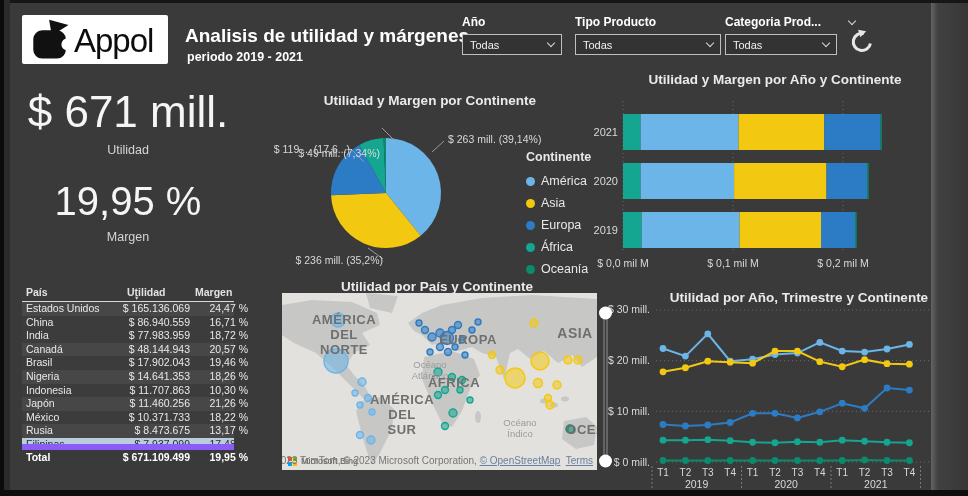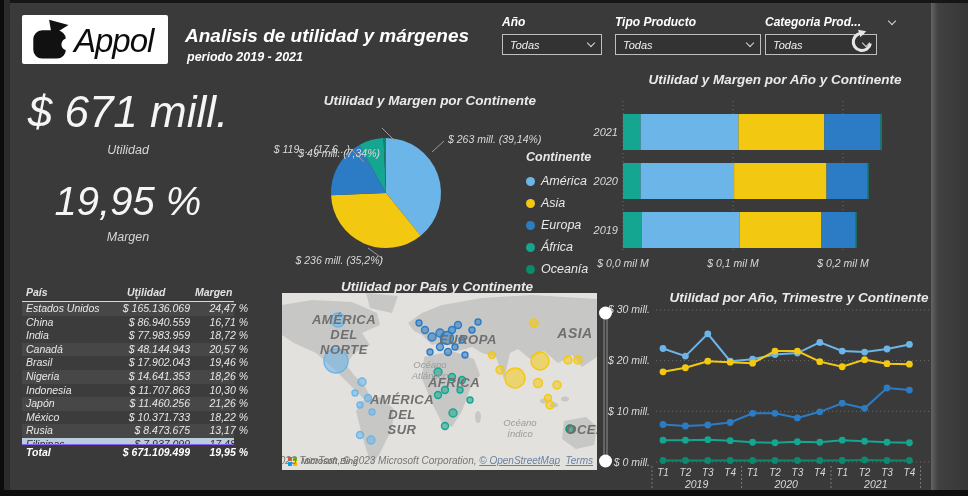--- a/index.html
+++ b/index.html
@@ -1,37 +1,37 @@
 <!DOCTYPE html>
 <html><head>
 <meta charset="utf-8">
 <style>
   * { margin:0; padding:0; box-sizing:border-box; }
   html,body { width:968px; height:496px; background:#1a1a1a; font-family:"Liberation Sans", sans-serif; overflow:hidden; }
-  #screen { position:relative; width:968px; height:496px; background:#bef264;font-style:italic; }
+  #screen { position:relative; width:968px; height:496px; background:#bef264; }
 
   
   .strip { position:absolute; }
   #strip-top { left:0; top:0; width:968px; height:3px; background:#161616; }
   #strip-left-outer { left:0; top:0; width:4px; height:496px; background:#0b0b0b; }
   #strip-left-inner { left:4px; top:0; width:6px; height:496px; background:#2b2b2b; }
   #strip-bottom { left:0; top:490px; width:968px; height:6px; background:#0e0e0e; }
   #right-margin { left:931px; top:3px; width:37px; height:487px;
     background:linear-gradient(90deg,#646464 0,#414141 7px,#373737 100%); }
 
   #canvas { position:absolute; left:10px; top:3px; width:921px; height:487px; background:#3a3a3a; }
 
   
   #logo { position:absolute; left:12px; top:12px; width:146px; height:49px; background:#fff; border-radius:2px; display:flex; align-items:center; padding-left:6px; }
   #logo-text { font-size:33px; color:#0d0d0d; letter-spacing:-1px; margin-left:2px; margin-top:2px; }
   #title-block { position:absolute; left:175px; top:22px; }
   #dash-title { font-size:19px; font-weight:bold; color:#fff; }
   #dash-subtitle { font-size:12.5px; font-weight:bold; color:#fff; margin-top:3px; margin-left:2px; }
 
-  .filter { position:absolute; top:12px;margin-left:40px; }
+  .filter { position:absolute; top:12px; }
   .filter-label { font-size:12px; font-weight:bold; color:#fff; display:flex; align-items:center; gap:28px; }
   .filter-box { margin-top:5px; height:21px; border:1px solid #bfbfbf; background:#333; display:flex; align-items:center; justify-content:space-between; padding:0 7px; }
   .filter-value { font-size:11px; color:#f0f0f0; }
   .chev { width:6px; height:6px; border-right:1.4px solid #d8d8d8; border-bottom:1.4px solid #d8d8d8; transform:rotate(45deg); margin-top:-3px; }
   #reset-btn { position:absolute; left:838px; top:25px; width:28px; height:28px; cursor:pointer; }
 
   
   .kpi-value { position:absolute; left:6px; width:224px; text-align:center; color:#f5f5f5; }
   .kpi-label { position:absolute; left:6px; width:224px; text-align:center; color:#d5d5d5; font-size:12.5px; }
   #kpi1-value { top:84px; font-size:44px; }
@@ -44,21 +44,21 @@
   #tbl-head { position:relative; height:17px; border-bottom:1px solid #d9d9d9; font-weight:bold; color:#e2e2e2; }
   #tbl-head .h { position:absolute; top:1px; }
   .trow { position:relative; height:13.6px; line-height:13.6px; }
   .trow.odd { background:#474747; }
   .trow.even { background:#3c3c3c; }
   .trow.clip { height:6px; overflow:hidden; background:#b9cddd; color:#2c2c2c; }
   .tc { position:absolute; top:0; white-space:nowrap; }
   .c0 { left:4px; width:96px; text-align:left; }
   .c1 { left:78px; width:90px; text-align:right; }
   .c2 { left:186px; width:40px; text-align:right; }
-  #total-row { position:relative; height:15px; line-height:14px; border-top:1px solid #8b5cf6; font-weight:bold; color:#fff; }
+  #total-row { position:relative; height:15px; line-height:14px; border-top:6px solid #8b5cf6; font-weight:bold; color:#fff; }
   #sort-icon { position:absolute; left:10px; top:10px; font-size:5.5px; color:#d0d0d0; }
 
   .chart-title { position:absolute; text-align:center; font-size:13.5px; font-weight:bold; color:#eaeaea; }
   #pie-title   { left:255px; top:90px;  width:330px; }
   #map-title   { left:262px; top:276px; width:330px; }
   #bar-title   { left:600px; top:69px;  width:330px; }
   #line-title  { left:624px; top:287px; width:330px; }
 
   svg.chart { position:absolute; overflow:visible; }
   #pie-svg  { left:250px; top:105px; width:350px; height:175px; }

